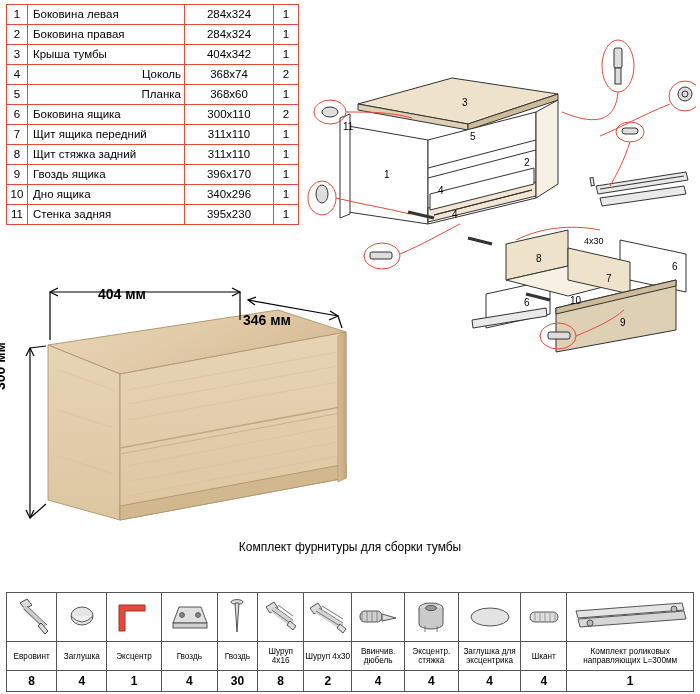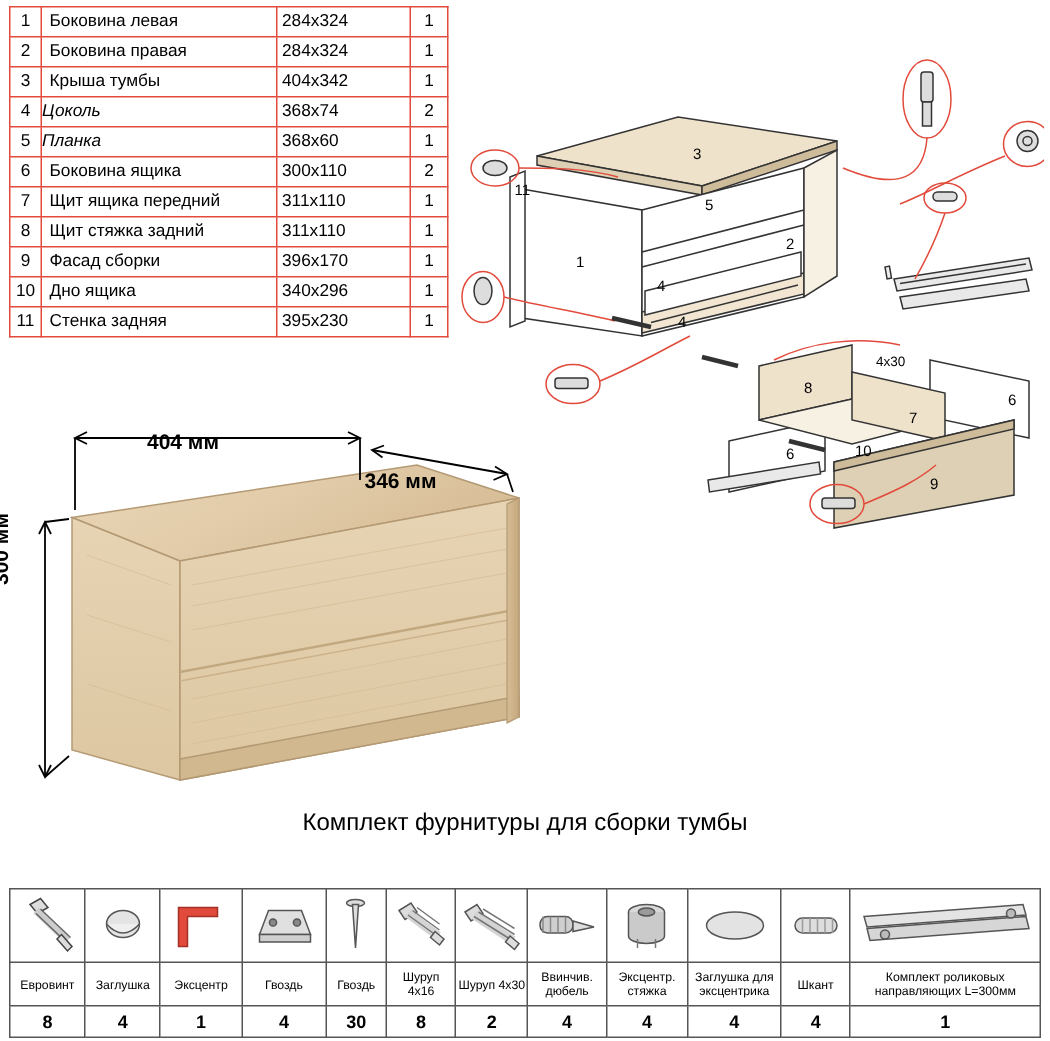--- a/index.html
+++ b/index.html
@@ -19,22 +19,22 @@
   }
   .parts-table td{
     border:1px solid #e24a3b;
     padding:1px 3px;
     height:17px;
     line-height:15px;
     white-space:nowrap;
   }
   .parts-table td.num{width:14px;text-align:center;}
   .parts-table td.name{width:148px;text-align:left;padding-left:5px;}
-  .parts-table td.name.center{text-align:left;padding-left:0;font-style:italic;}
-  .parts-table td.dim{width:82px;text-align:left;}
+  .parts-table td.name.center{text-align:right;padding-left:0;}
+  .parts-table td.dim{width:82px;text-align:center;}
   .parts-table td.qty{width:18px;text-align:center;}
 
   
   .exploded{
     position:absolute;left:300px;top:8px;width:396px;height:345px;
   }
   .exploded svg{display:block;}
 
   
   .photo-block{
@@ -47,21 +47,21 @@
   #dim-width{left:98px;top:286px;}
   #dim-depth{left:243px;top:312px;}
   #dim-height{
     left:-8px;top:390px;
     transform:rotate(-90deg);transform-origin:left top;
   }
 
   
   .kit-title{
     position:absolute;left:0;top:540px;width:700px;
-    text-align:center;font-size:16px;
+    text-align:center;font-size:12px;
   }
   .kit-table{
     position:absolute;left:6px;top:592px;
     border-collapse:collapse;
     font-size:8.5px;
     width:688px;
     table-layout:fixed;
   }
   .kit-table td{
     border:1px solid #555;
@@ -122,21 +122,21 @@
       <td class="qty">1</td>
     </tr>
     <tr>
       <td class="num">8</td>
       <td class="name">Щит стяжка задний</td>
       <td class="dim">311х110</td>
       <td class="qty">1</td>
     </tr>
     <tr>
       <td class="num">9</td>
-      <td class="name">Фасад сборки</td>
+      <td class="name">Гвоздь ящика</td>
       <td class="dim">396х170</td>
       <td class="qty">1</td>
     </tr>
     <tr>
       <td class="num">10</td>
       <td class="name">Дно ящика</td>
       <td class="dim">340х296</td>
       <td class="qty">1</td>
     </tr>
     <tr>

